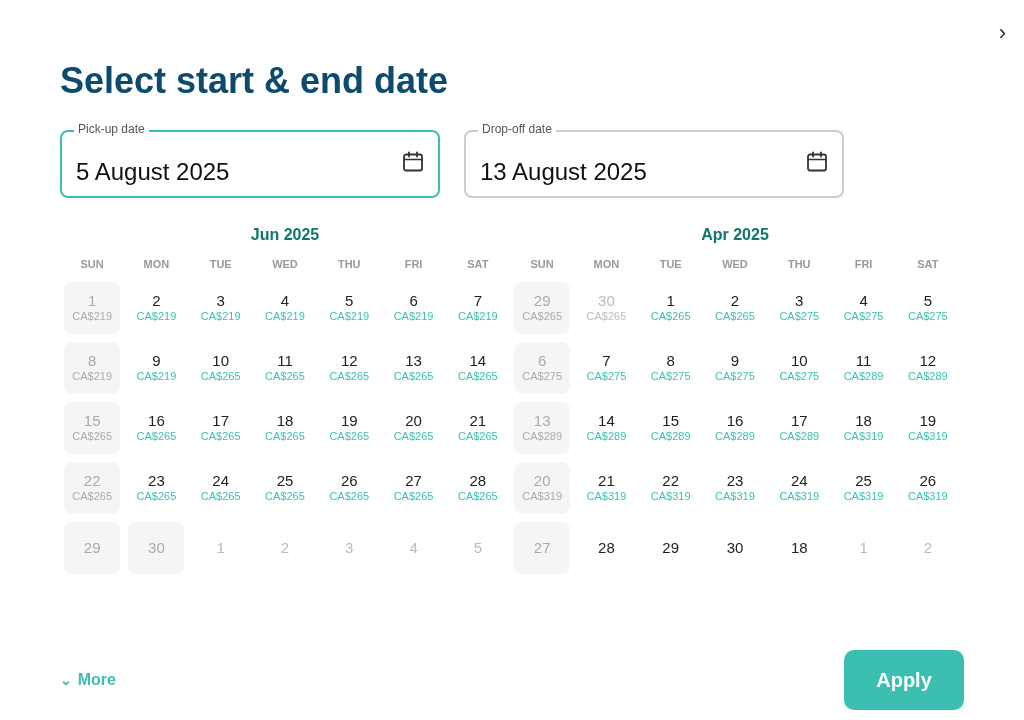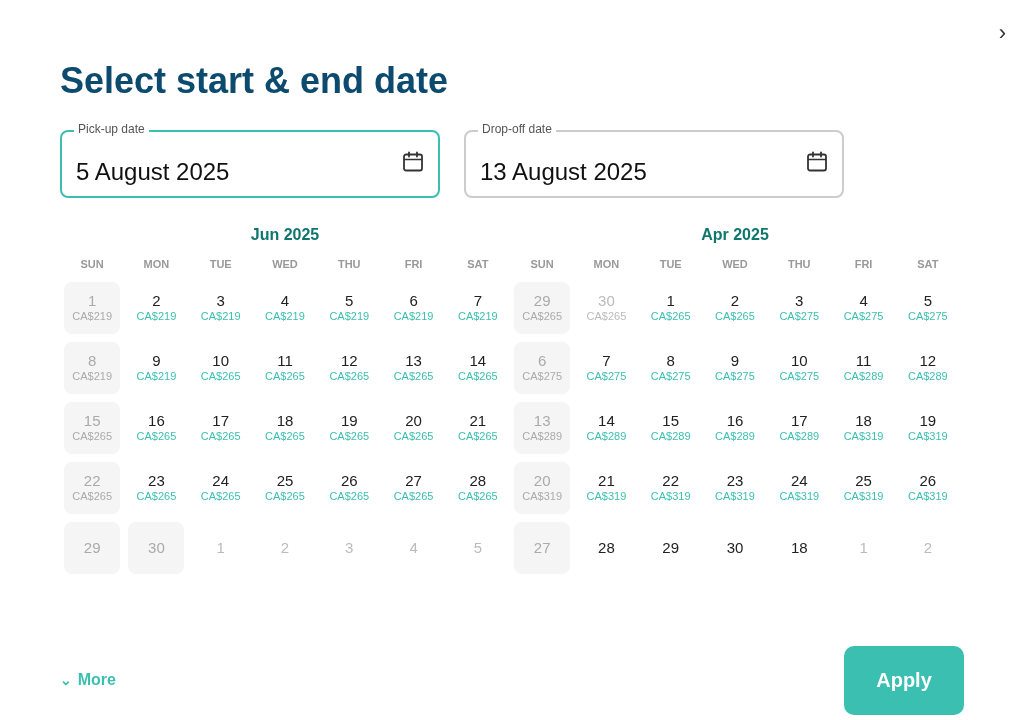--- a/index.html
+++ b/index.html
@@ -183,21 +183,21 @@
     }
 
     .apply-btn {
       background: #3bbfb0;
       color: #fff;
       font-size: 20px;
       font-weight: 700;
       border: none;
       border-radius: 10px;
       width: 120px;
-      height: 69px;
+      height: 60px;
       cursor: pointer;
     }
   </style>
 </head>
 <body>
 
 <div class="chevron-right-top">›</div>
 
 <div class="main-content">
   <h1 class="page-title">Select start &amp; end date</h1>

